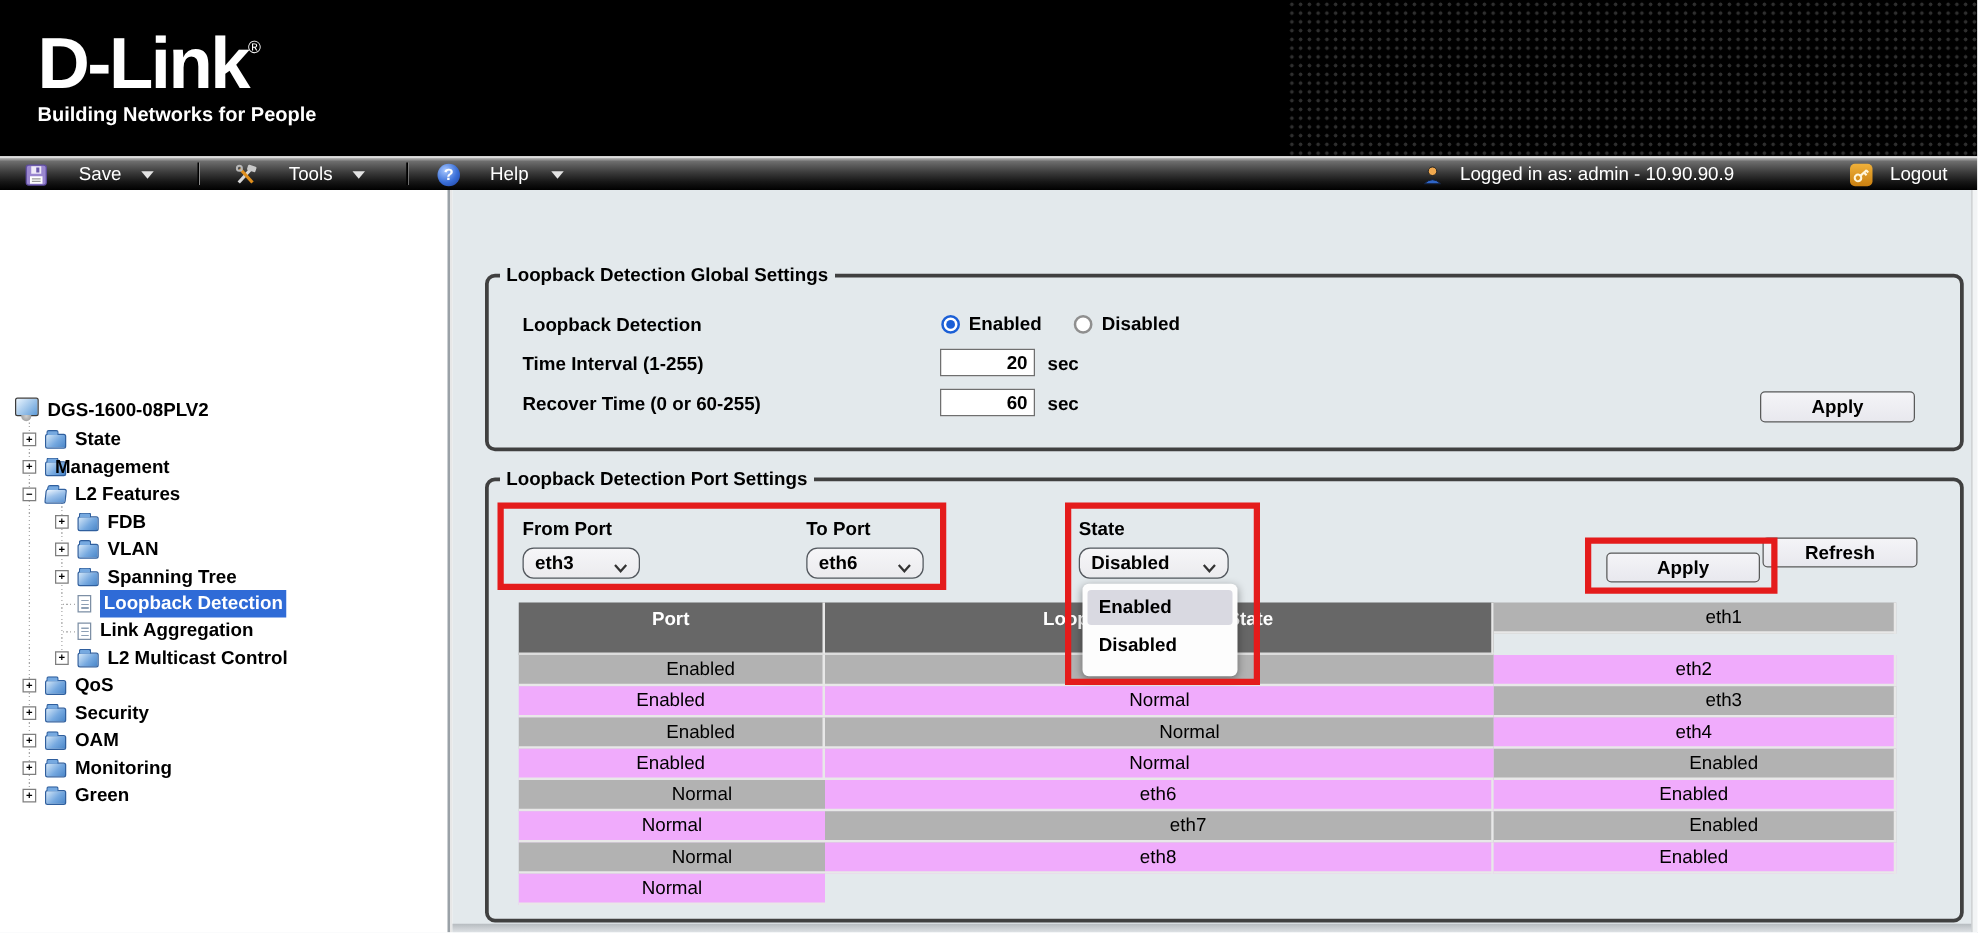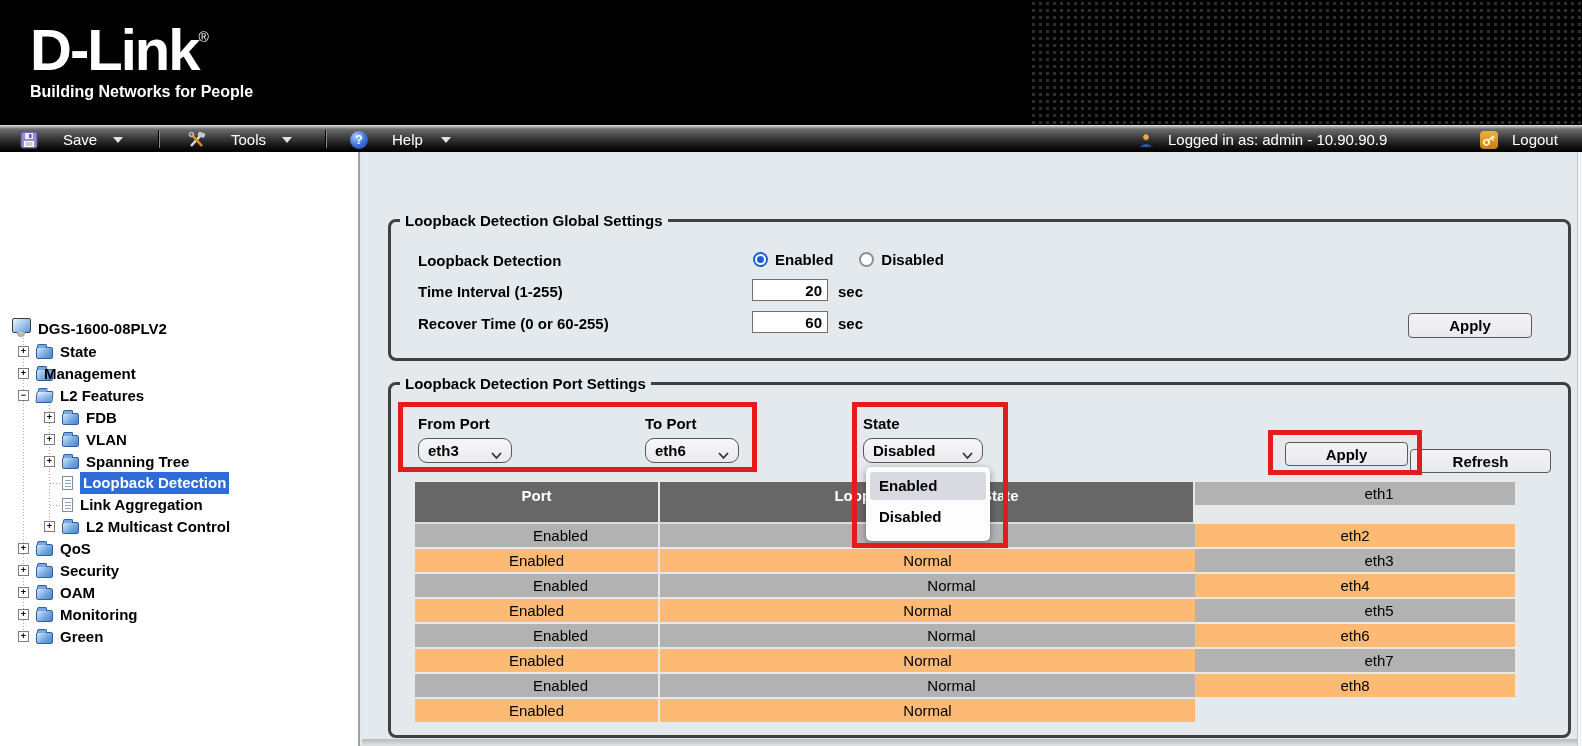--- a/index.html
+++ b/index.html
@@ -89,21 +89,21 @@
   .sel-val{position:absolute;left:9px;top:0;height:23px;line-height:23px;font-size:15px;font-weight:700;}
   .sel-chev{position:absolute;right:9px;top:7px;}
 
   
   .tbl{position:absolute;left:415px;top:482px;width:1102px;display:grid;
     grid-template-columns:245px 535px 322px;}
   .th{background:#676767;color:#fff;font-size:15px;font-weight:700;height:42px;line-height:27px;
     text-align:center;border-bottom:2px solid #dcdcdc;box-sizing:border-box;}
   .tc{font-size:15px;height:25px;line-height:23px;text-align:center;color:#000;
     border-bottom:2px solid #e8e8e8;box-sizing:border-box;}
-  .odd{background:#b2b2b2;padding-left:48px;} .even{background:#fdba74;}
+  .odd{background:#b2b2b2;padding-left:48px;} .even{background:#f0abfc;}
   .br{border-right:2px solid #e8e8e8;}
 
   
   .popup{left:866px;top:467px;width:124px;height:74px;background:#fdfdfd;border-radius:5px;
     box-shadow:0 2px 7px rgba(0,0,0,.38);z-index:40;padding:5px 4px;box-sizing:border-box;}
   .opt{height:28px;line-height:28px;font-size:15px;font-weight:700;padding-left:9px;border-radius:3px;margin-bottom:3px;cursor:pointer;}
   .opt.hl{background:#d9d9e1;}
 
   
   .redrect{position:absolute;border:5px solid #e41b1b;box-sizing:border-box;z-index:50;pointer-events:none;}
@@ -267,38 +267,37 @@
 
   <span class="abs flabel" style="left:863px;top:415px">State</span>
   <div class="sel-box" style="left:863px;top:438px;width:120px">
     <span class="sel-val">Disabled</span>
     <span class="sel-chev"><svg width="11" height="9" viewBox="0 0 11 9">
           <polyline points="1,2 5.5,7 10,2" fill="none" stroke="#333" stroke-width="1.8"></polyline>
         </svg></span>
   </div>
 
   <button class="btn" style="left:1285px;top:442px;width:123px;height:24px">Apply</button>
-  <button class="btn" style="left:1410px;top:449px;width:141px;height:24px">Refresh</button>
+  <button class="btn" style="left:1410px;top:430px;width:124px;height:24px">Refresh</button>
 
   <div class="tbl">
     <div class="th br">Port</div>
     <div class="th br">Loopback Detection State</div>
   <div class="tc odd br">eth1</div>
       <div class="tc odd br">Enabled</div>
       <div class="tc odd">Normal</div>
       <div class="tc even br">eth2</div>
       <div class="tc even br">Enabled</div>
       <div class="tc even">Normal</div>
       <div class="tc odd br">eth3</div>
       <div class="tc odd br">Enabled</div>
       <div class="tc odd">Normal</div>
       <div class="tc even br">eth4</div>
       <div class="tc even br">Enabled</div>
       <div class="tc even">Normal</div>
-      <div class="tc odd br">eth5</div>
       <div class="tc odd br">Enabled</div>
       <div class="tc odd">Normal</div>
       <div class="tc even br">eth6</div>
       <div class="tc even br">Enabled</div>
       <div class="tc even">Normal</div>
       <div class="tc odd br">eth7</div>
       <div class="tc odd br">Enabled</div>
       <div class="tc odd">Normal</div>
       <div class="tc even br">eth8</div>
       <div class="tc even br">Enabled</div>

